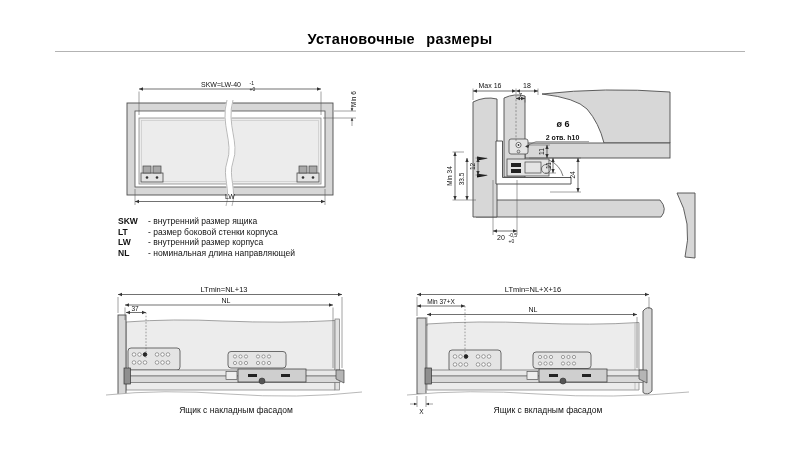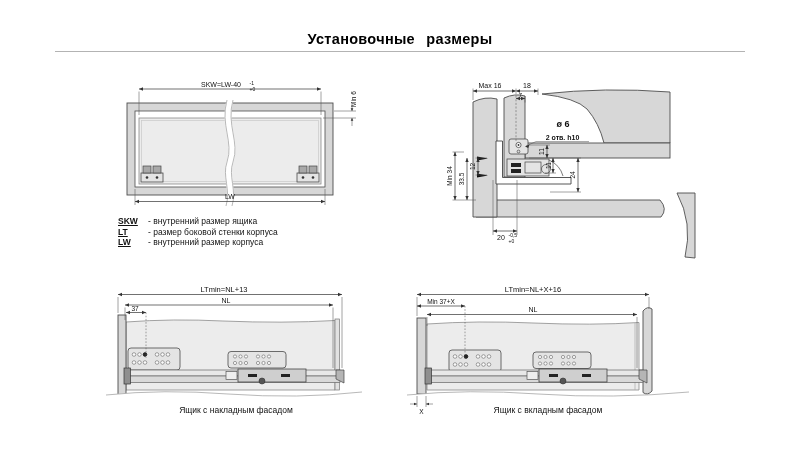--- a/index.html
+++ b/index.html
@@ -2,21 +2,21 @@
 <html><head>
 <meta charset="utf-8">
 <style>
   html,body{margin:0;padding:0;background:#fff;}
   #screen{position:relative;width:800px;height:450px;background:#fff;overflow:hidden;
           font-family:"Liberation Sans",sans-serif;color:#111;}
   .title{position:absolute;top:31px;left:0;width:100%;text-align:center;
          font-size:14.5px;font-weight:bold;letter-spacing:.3px;word-spacing:7px;color:#000;}
   .title-rule{position:absolute;top:51px;left:55px;right:55px;height:1px;background:#b3b3b3;}
   .legend{position:absolute;left:118px;top:216px;font-size:8.5px;line-height:10.5px;color:#111;}
-  .legend .term{display:inline-block;width:30px;font-weight:bold;text-decoration:underline;}
+  .legend .term{display:inline-block;width:30px;font-weight:bold;}
   svg{position:absolute;overflow:visible;}
   svg text{font-family:"Liberation Sans",sans-serif;fill:#111;}
   .t7{font-size:7px}.t75{font-size:7.5px}.t65{font-size:6.5px}.t6{font-size:6px}
   .t5{font-size:5px}.t9b{font-size:9px;font-weight:bold}.t7b{font-size:7px;font-weight:bold}
   .cap{font-size:8.5px}
   .panel{fill:#d7d7d7;stroke:#4d4d4d;stroke-width:.9}
   .body{fill:#ececec;stroke:#8b8b8b;stroke-width:.8}
   .hw{fill:#e4e4e4;stroke:#4a4a4a;stroke-width:.8}
   .dim{stroke:#333;stroke-width:.7;fill:none}
   .ext{stroke:#555;stroke-width:.55;fill:none}
@@ -89,20 +89,21 @@
       <line x1="215" y1="119" x2="215" y2="135" class="ext"></line>
       <line x1="25" y1="131.5" x2="215" y2="131.5" class="dim" marker-start="url(#arr)" marker-end="url(#arr)"></line>
       <text x="120" y="129" text-anchor="middle" class="t7">LW</text>
     </g>
   </svg>
 
   <div class="legend">
     <div class="legend-row"><span class="term">SKW</span><span class="desc">- внутренний размер ящика</span></div>
     <div class="legend-row"><span class="term">LT</span><span class="desc">- размер боковой стенки корпуса</span></div>
     <div class="legend-row"><span class="term">LW</span><span class="desc">- внутренний размер корпуса</span></div>
+    <div class="legend-row"><span class="term">NL</span><span class="desc">- номинальная длина направляющей</span></div>
   </div>
 
   <svg style="left:430px;top:65px" width="265" height="195" viewBox="0 0 265 195">
     <g>
       <path d="M46,135 L230,135 Q238,144 231,152 L46,152 Z" class="panel"></path>
       <path d="M247,128 Q263,158 255,192 L265,193 L265,128 Z" class="panel"></path>
     </g>
     <g>
       <path d="M112,29 Q175,22 240,27 L240,78 L174,78 Q169,58 157,44 Q146,33 112,29 Z" class="panel"></path>
       <rect x="95" y="78" width="145" height="15" class="panel"></rect>

